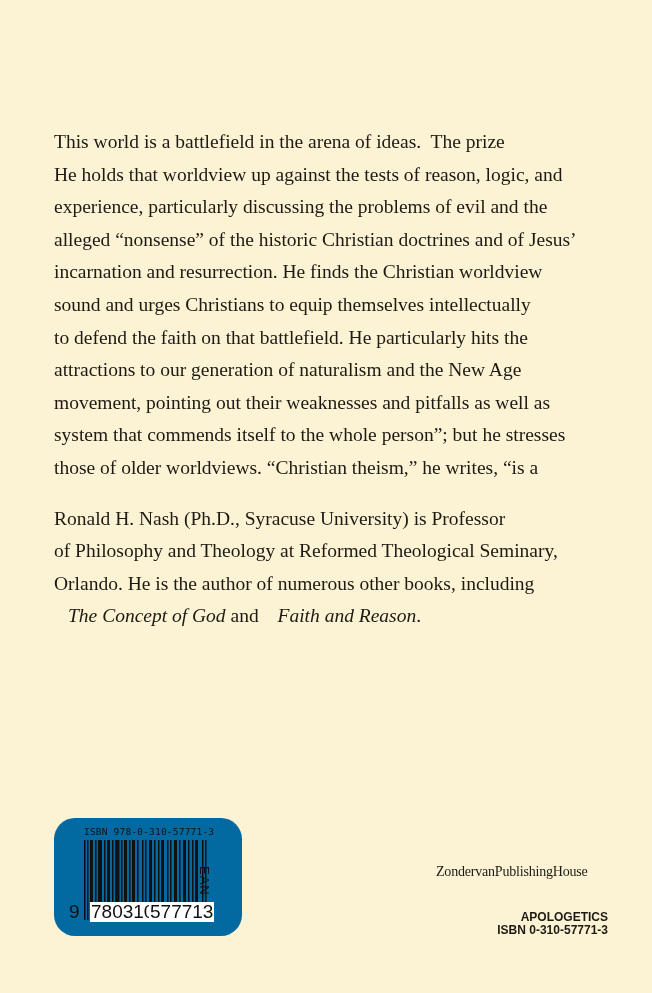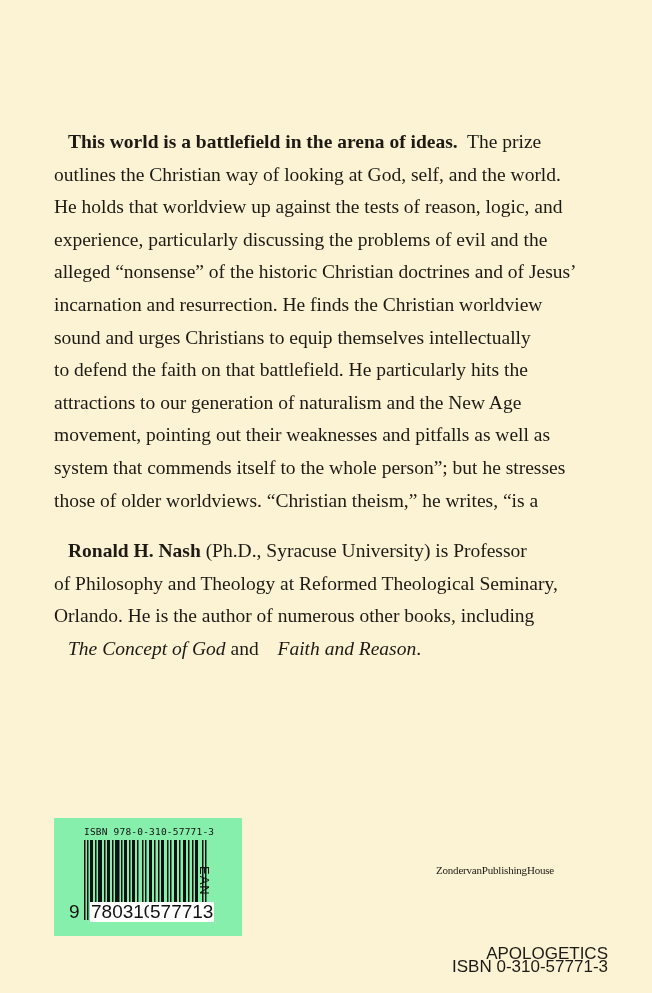--- a/index.html
+++ b/index.html
@@ -12,29 +12,30 @@
     }
     .blurb {
       position: absolute;
       left: 54px; top: 126px;
       width: 570px;
       font-family: "Liberation Serif", "DejaVu Serif", serif;
       font-size: 19.5px;
       line-height: 32.6px;
     }
     .line { display: block; white-space: nowrap; }
-    .bold { font-weight: bold; margin-left: 14px; }
+    .bold { font-weight: normal; }
     .ital { font-style: italic; margin-left: 14px; }
     .gap { height: 18px; }
 
     .barcode-box {
       position: absolute;
       left: 54px; top: 818px;
       width: 188px; height: 118px;
-      background: #86efac;
+      background: #0369a1;
+      border-radius: 21px;
     }
     .isbn-top {
       position: absolute;
       left: 30px; top: 8px;
       font-family: "DejaVu Sans Mono", "Liberation Mono", monospace;
       font-size: 9.5px;
       color: #111;
       letter-spacing: 0.2px;
     }
     .bars {
@@ -63,43 +64,41 @@
       padding: 0 1px;
     }
     .d-first { left: 14px; background: transparent; }
     .d-left { left: 36px; }
     .d-right { left: 95px; }
 
     .publisher {
       position: absolute;
       left: 436px; top: 864px;
       font-family: "Liberation Serif", "DejaVu Serif", serif;
-      font-size: 11px;
+      font-size: 14px;
       color: #1d1a14;
       letter-spacing: -0.2px;
     }
     .category {
       position: absolute;
       right: 44px; top: 911px;
       font-family: "Liberation Sans", sans-serif;
-      font-weight: normal;
-      font-size: 17px;
+      font-weight: bold;
+      font-size: 12px;
       line-height: 13px;
       text-align: right;
       color: #1d1a14;
-      margin-top: 36px;
     }
   </style>
 </head>
 <body>
 
 <div class="blurb">
   <div>
     <span class="line"><span class="bold">This world is a battlefield in the arena of ideas.</span><span style="white-space:pre">  The prize</span></span>
-    <span class="line">outlines the Christian way of looking at God, self, and the world.</span>
     <span class="line">He holds that worldview up against the tests of reason, logic, and</span>
     <span class="line">experience, particularly discussing the problems of evil and the</span>
     <span class="line">alleged “nonsense” of the historic Christian doctrines and of Jesus’</span>
     <span class="line">incarnation and resurrection. He finds the Christian worldview</span>
     <span class="line">sound and urges Christians to equip themselves intellectually</span>
     <span class="line">to defend the faith on that battlefield. He particularly hits the</span>
     <span class="line">attractions to our generation of naturalism and the New Age</span>
     <span class="line">movement, pointing out their weaknesses and pitfalls as well as</span>
     <span class="line">system that commends itself to the whole person”; but he stresses</span>
     <span class="line">those of older worldviews. “Christian theism,” he writes, “is a</span>

